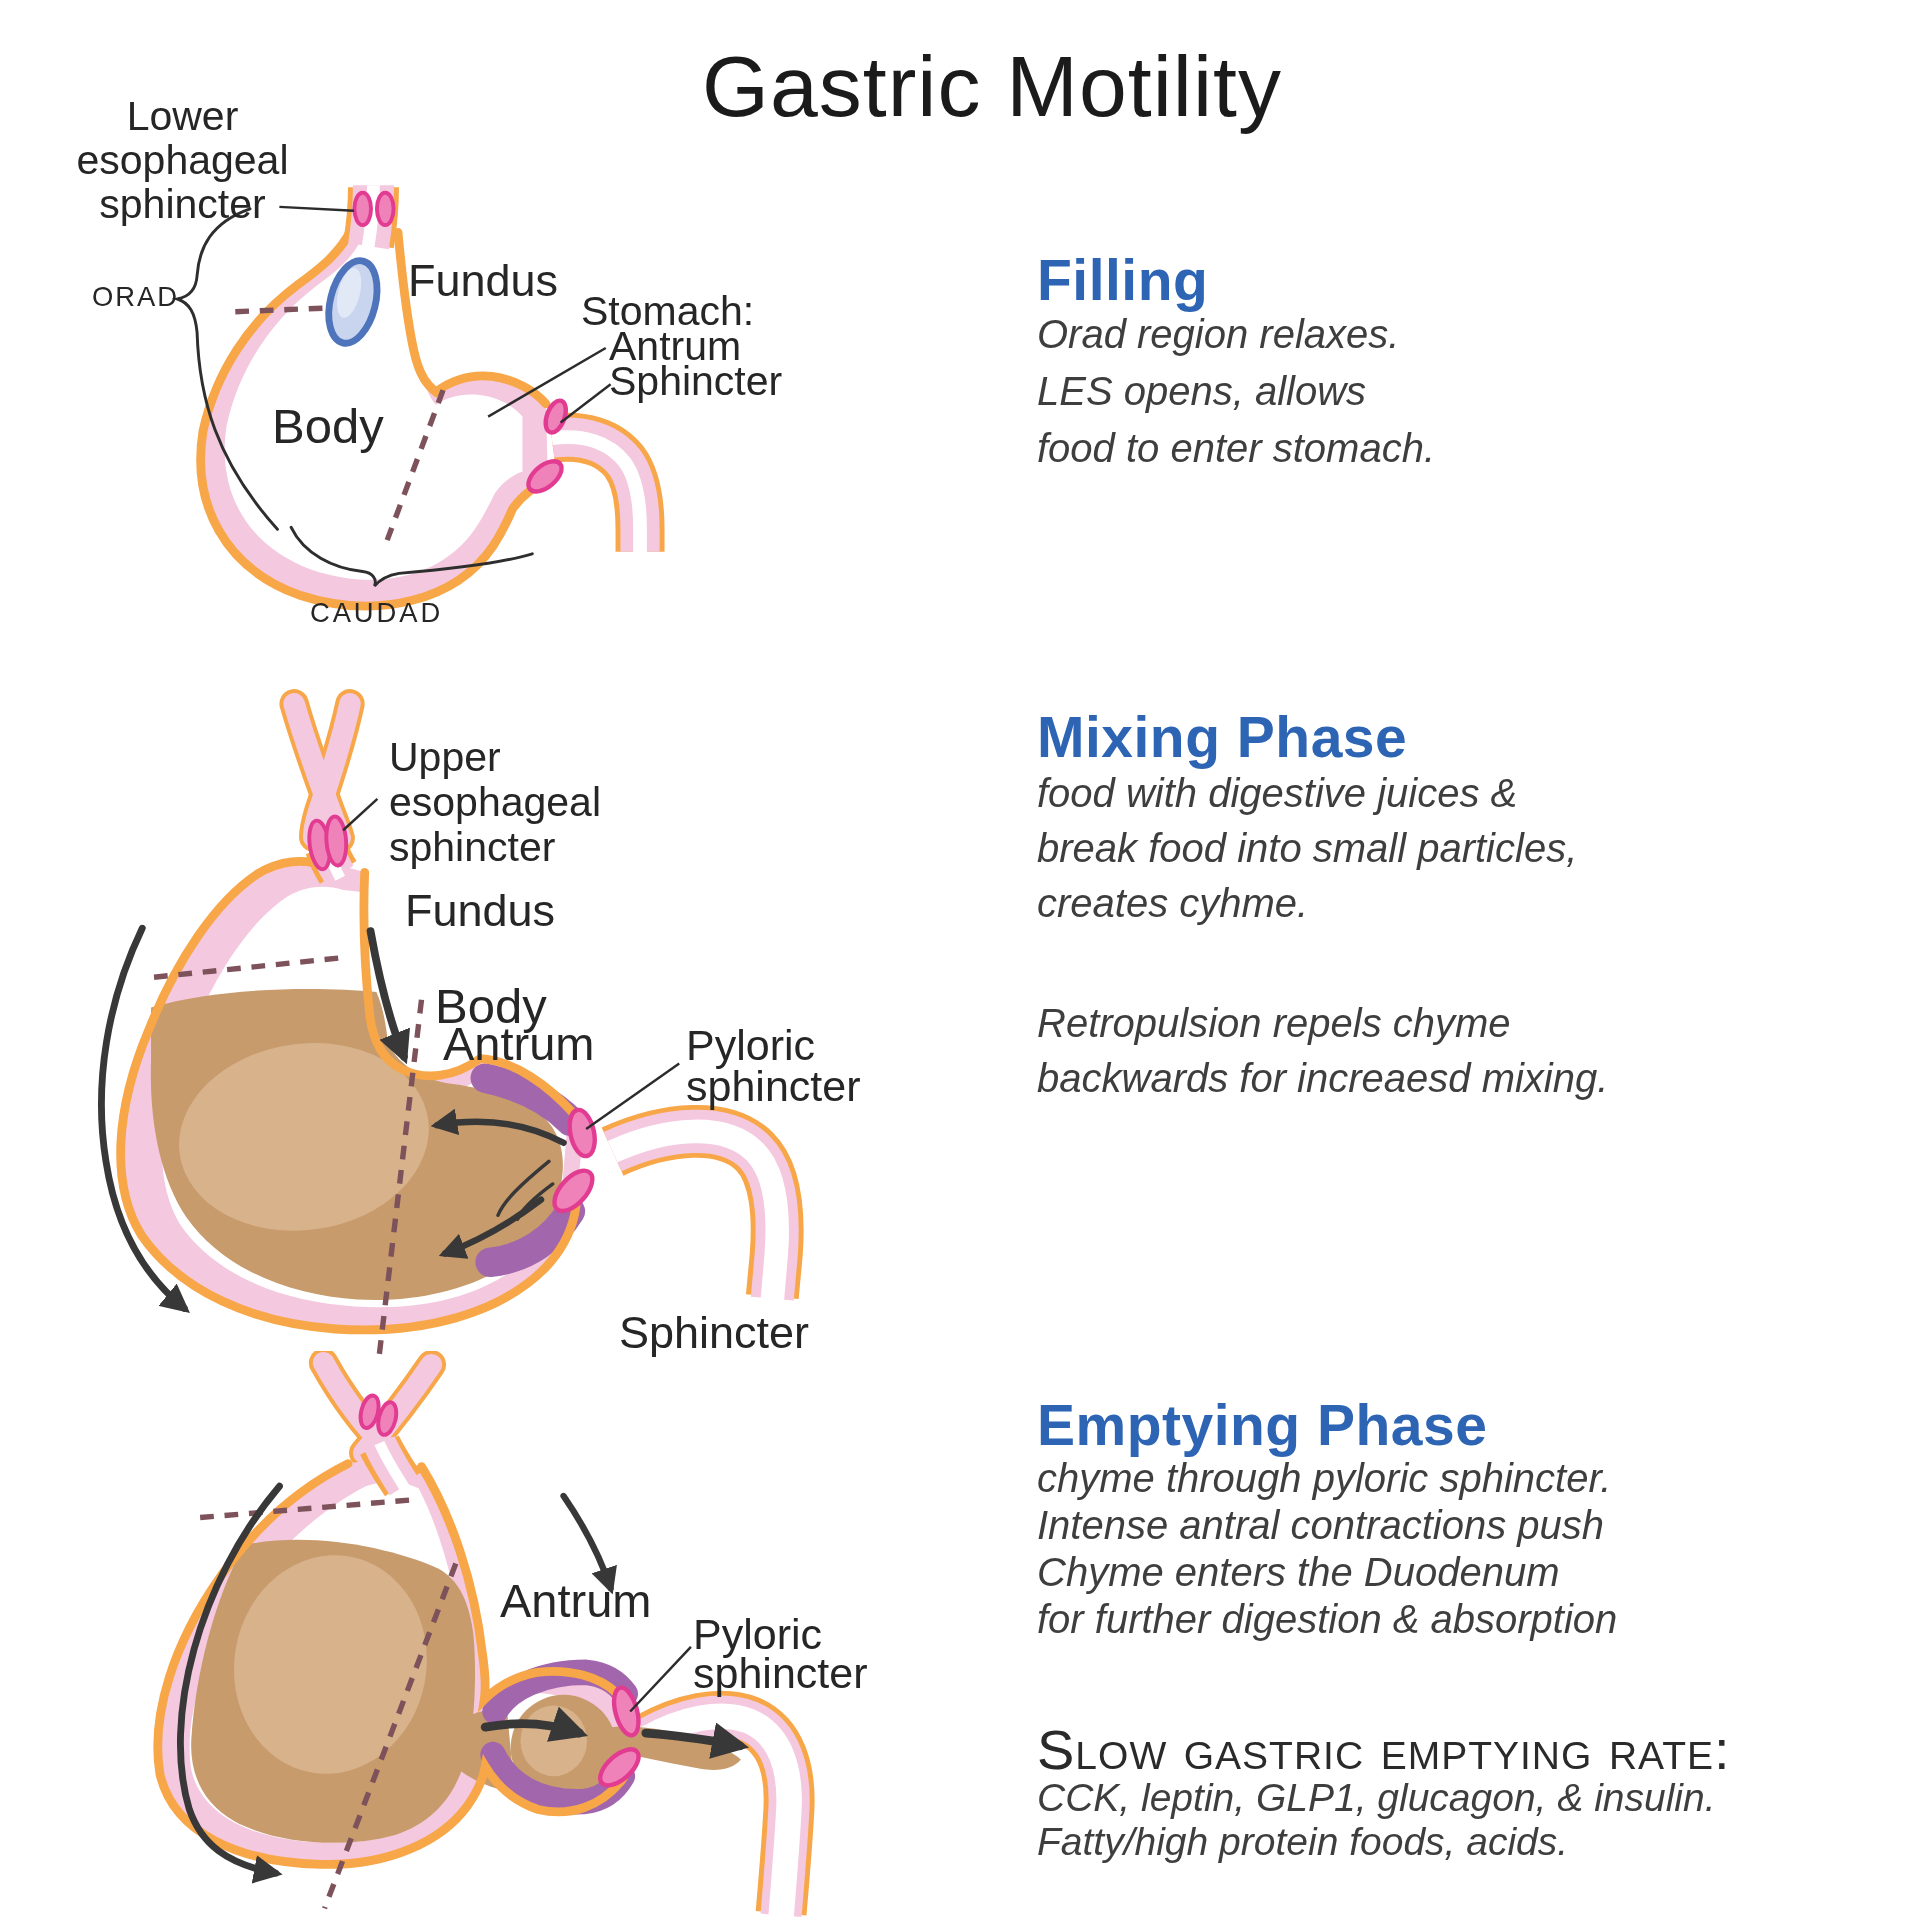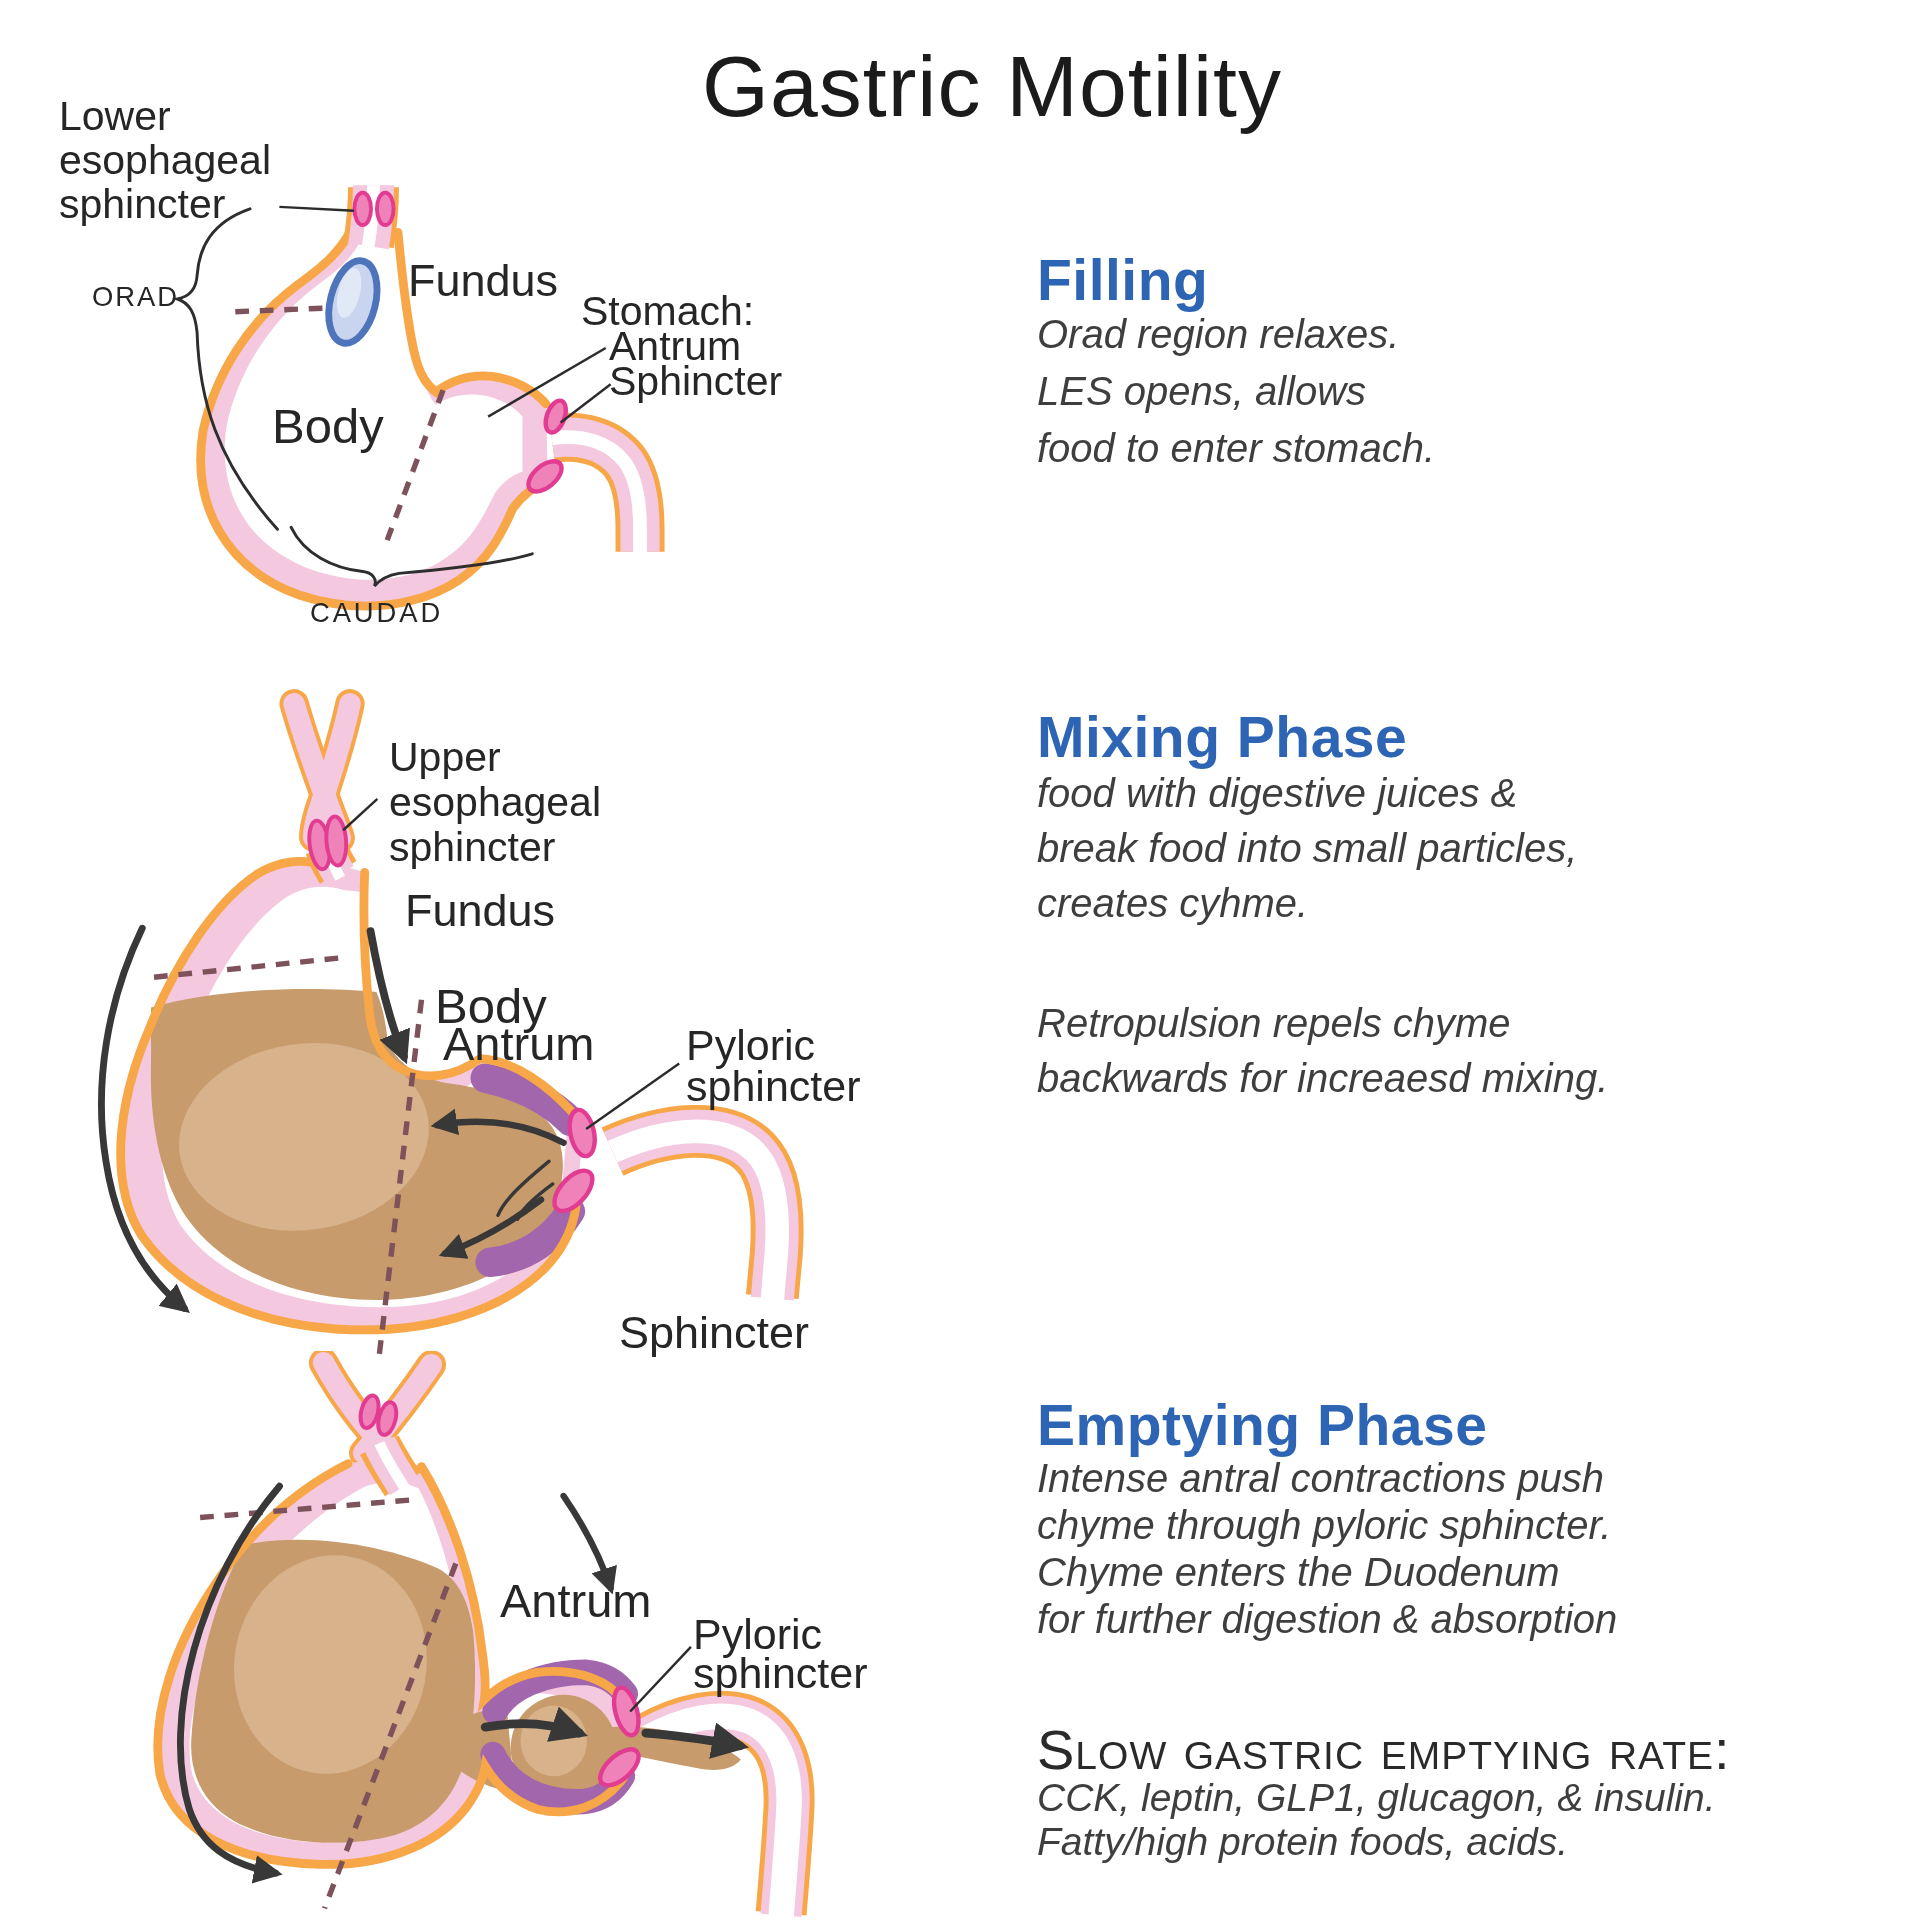--- a/index.html
+++ b/index.html
@@ -11,21 +11,21 @@
   .diag-svg{position:absolute;}
   .lbl{position:absolute;color:#262626;line-height:1.08;white-space:nowrap;}
   .heading{position:absolute;font-weight:bold;font-size:57px;color:#2d64b3;letter-spacing:0.5px;}
   .btext{position:absolute;font-size:40px;color:#3e3e3e;}
   .btext div{white-space:nowrap;font-style:italic;}
   .filling-lines div{line-height:57px;}
   .mixing-lines div{line-height:55px;}
   .emptying-lines div{line-height:47px;}
   .slow-head{position:absolute;font-size:56px;color:#2a2a2a;font-variant:small-caps;letter-spacing:1px;}
   .slow-lines div{line-height:44px;}
-  .r-align{text-align:left;}
+  .r-align{text-align:center;}
 </style>
 </head>
 <body>
 
 <div class="abs page-title">Gastric Motility</div>
 
 <svg class="diag-svg" style="left:54px;top:93px" width="686" height="559" viewBox="0 0 700 570">
   <defs>
     <marker id="ah1" viewBox="0 0 10 10" refX="7.5" refY="5" markerWidth="4.2" markerHeight="4.2" orient="auto-start-reverse">
       <path d="M0,0 L10,5 L0,10 z" fill="#383838"></path>
@@ -283,22 +283,22 @@
   <div>break food into small particles,</div>
   <div>creates cyhme.</div>
 </div>
 <div class="btext mixing-lines" style="left:1037px;top:996px">
   <div>Retropulsion repels chyme</div>
   <div>backwards for increaesd mixing.</div>
 </div>
 
 <div class="heading" style="left:1037px;top:1392px">Emptying Phase</div>
 <div class="btext emptying-lines" style="left:1037px;top:1455px">
+  <div>chyme through pyloric sphincter.</div>
   <div>Intense antral contractions push</div>
-  <div>chyme through pyloric sphincter.</div>
   <div>Chyme enters the Duodenum</div>
   <div>for further digestion &amp; absorption</div>
 </div>
 
 <div class="slow-head" style="left:1037px;top:1717px">Slow gastric emptying rate:</div>
 <div class="btext slow-lines" style="left:1037px;top:1776px;font-size:39px">
   <div>CCK, leptin, GLP1, glucagon, &amp; insulin.</div>
   <div>Fatty/high protein foods, acids.</div>
 </div>
 

